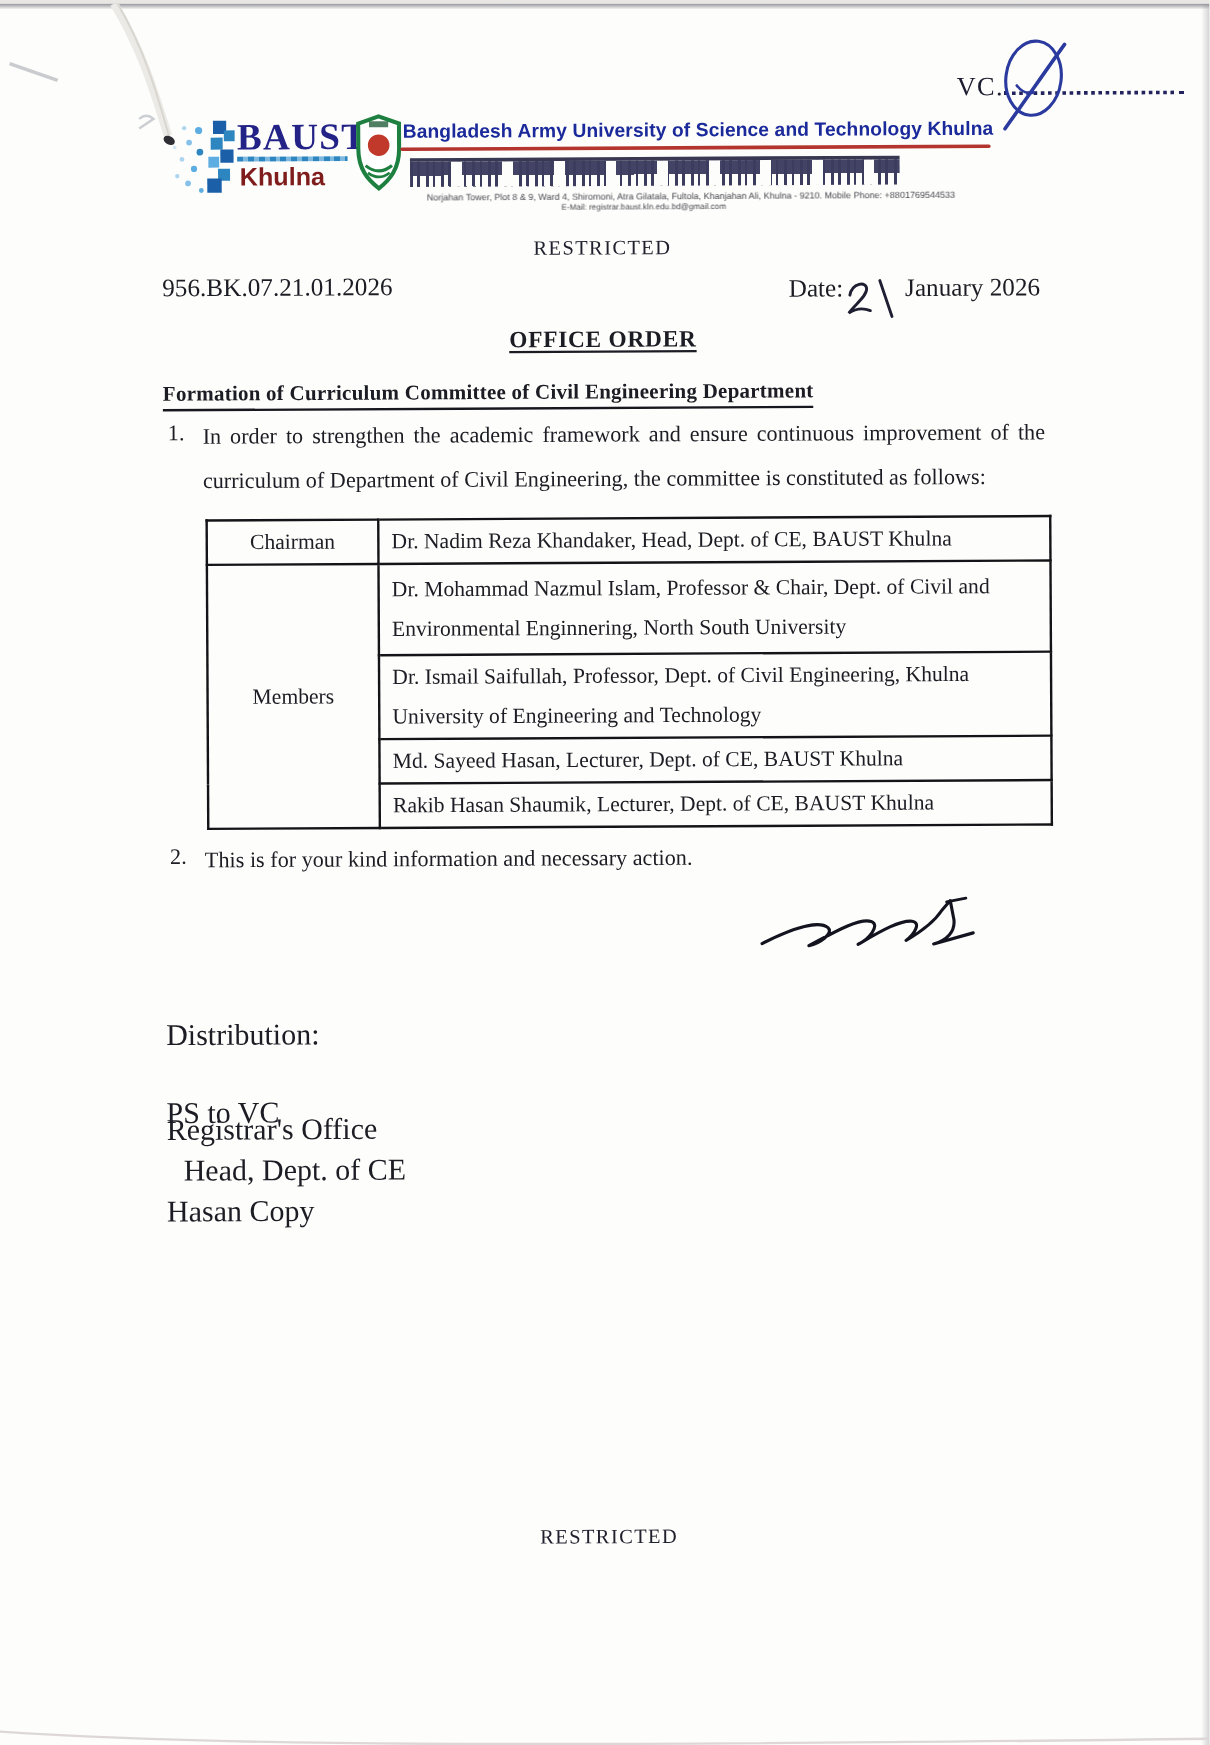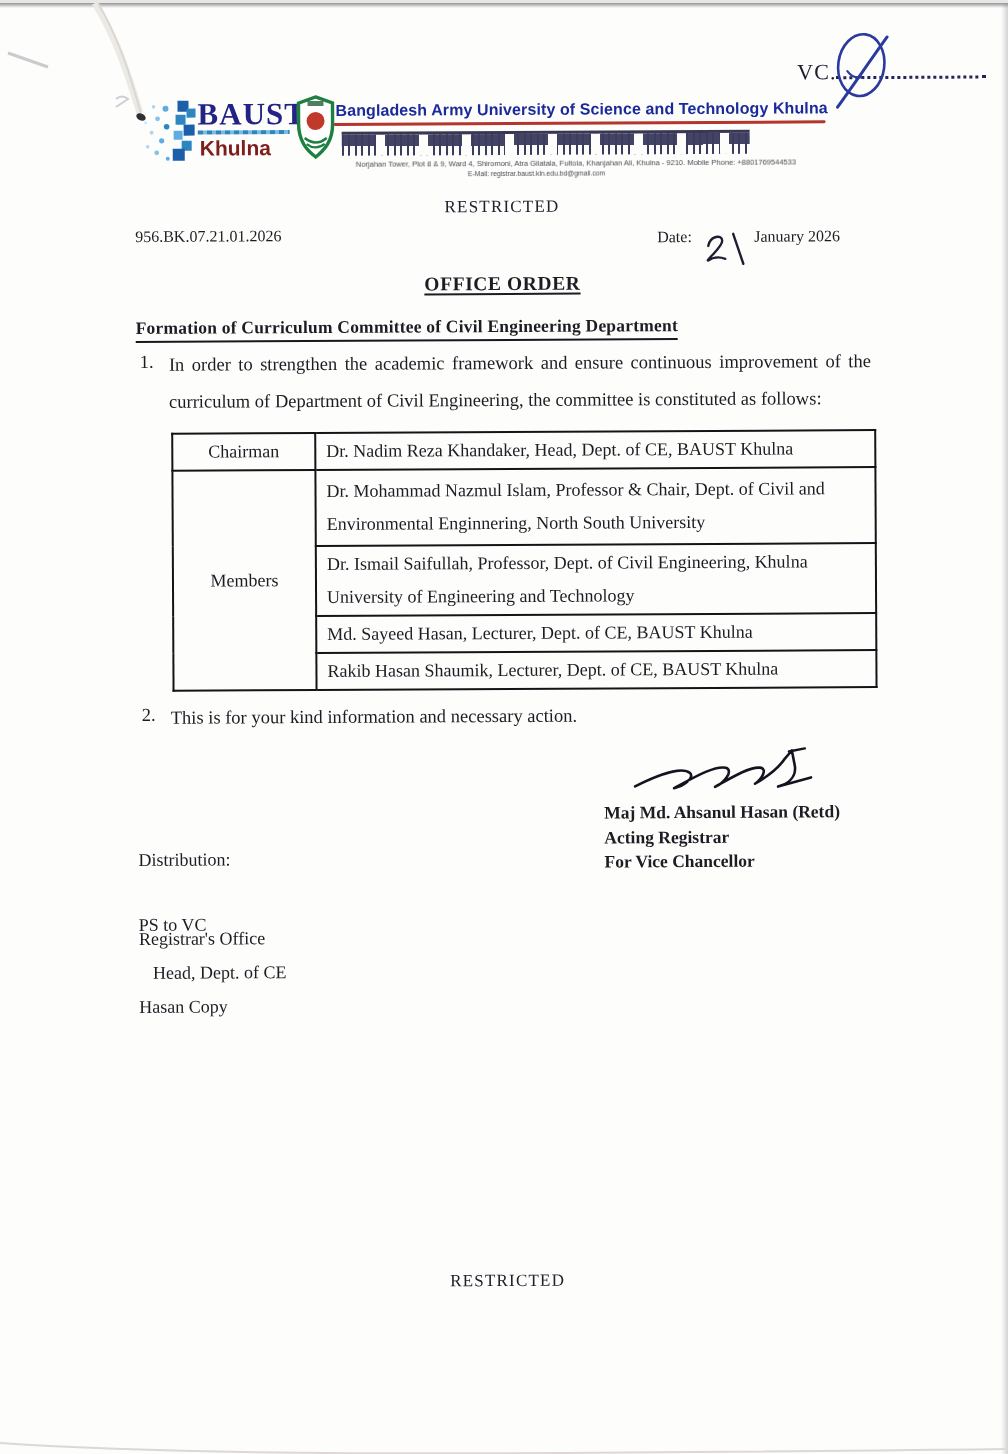--- a/index.html
+++ b/index.html
@@ -24,32 +24,32 @@
     color:#1b2a9b;white-space:nowrap;letter-spacing:.1px;}
   .title-underline{height:3px;background:#b4342e;border-radius:2px;}
   .bn-script{height:21px;border-top:3px solid #1d1d3c;
     background:
       repeating-linear-gradient(90deg,transparent 0 34px,#fdfdfb 34px 43px),
       repeating-linear-gradient(90deg,#22224a 0 2.5px,transparent 2.5px 6px,#22224a 6px 8px,transparent 8px 13px),
       linear-gradient(180deg,#2a2a52 0 55%,transparent 55%);
     background-size:auto,auto,100% 100%;opacity:.88;}
   .addr{font-family:"Liberation Sans",sans-serif;color:#4a4a52;filter:blur(.35px);white-space:nowrap;}
   .restricted{width:100%;text-align:center;font-size:17px;letter-spacing:1.2px;color:#20202e;}
-  .serif17{font-size:16px;}
+  .serif17{font-size:21px;}
   .office-order{width:100%;text-align:center;font-weight:bold;font-size:19.5px;letter-spacing:.6px;
     text-decoration:underline;text-decoration-thickness:2px;text-underline-offset:3px;}
   .subject{font-weight:bold;font-size:17.5px;border-bottom:2.2px solid #17171f;padding-bottom:2px;letter-spacing:.2px;}
   .para-num{font-size:18.5px;}
   .para-text{font-size:18.5px;line-height:37px;text-align:justify;}
   table.committee{border-collapse:collapse;table-layout:fixed;width:703px;}
   table.committee td{border:2.2px solid #141418;font-size:18px;line-height:33px;
     padding:1px 10px;vertical-align:middle;overflow:hidden;}
   td.role{text-align:center;padding:1px 2px;}
   .sig-block div{font-weight:bold;font-size:17.5px;line-height:24.5px;white-space:nowrap;}
-  .dist-item{font-size:18px;}
+  .dist-item{font-size:25px;}
   .vc-label{font-size:22px;color:#1c1c30;letter-spacing:1px;}
   .vc-dots{display:inline-block;width:150px;border-bottom:3.2px dotted #23235e;height:1px;}
 </style>
 </head>
 <body>
 
 <div class="page">
 
   <div class="abs top-edge"></div>
   <div class="abs right-edge"></div>
@@ -159,25 +159,20 @@
     <div class="abs para-text" style="left:170px;top:695px;width:702px;text-align:left;">This is for your kind information and necessary action.</div>
 
     <svg class="abs" style="left:628px;top:738px;" width="200" height="62">
       <path d="M6,46 C34,32 54,27 61,33 C66,38 54,46 45,48
                C64,38 86,25 97,28 C105,31 95,43 86,47
                C102,38 120,27 131,28 C139,29 133,39 126,44
                C140,36 150,28 156,19 L163,11 L166,27
                C167,37 160,44 149,47 L182,38" stroke="#141420" stroke-width="2.6" fill="none" stroke-linecap="round" stroke-linejoin="round"></path>
       <path d="M160,12 L176,9" stroke="#141420" stroke-width="2.4" fill="none" stroke-linecap="round"></path>
     </svg>
-    <div class="abs sig-block" style="left:603px;top:798px;">
-      <div>Maj Md. Ahsanul Hasan (Retd)</div>
-      <div>Acting Registrar</div>
-      <div>For Vice Chancellor</div>
-    </div>
 
     <div class="abs dist-item" style="left:137px;top:845px;">Distribution:</div>
     <div class="abs dist-item" style="left:137px;top:910px;">PS to VC</div>
     <div class="abs dist-item" style="left:137px;top:924px;">Registrar's Office</div>
     <div class="abs dist-item" style="left:151px;top:958px;">Head, Dept. of CE</div>
     <div class="abs dist-item" style="left:137px;top:992px;">Hasan Copy</div>
 
     <div class="abs restricted" style="left:0;top:1268px;">RESTRICTED</div>
 
   </div>

